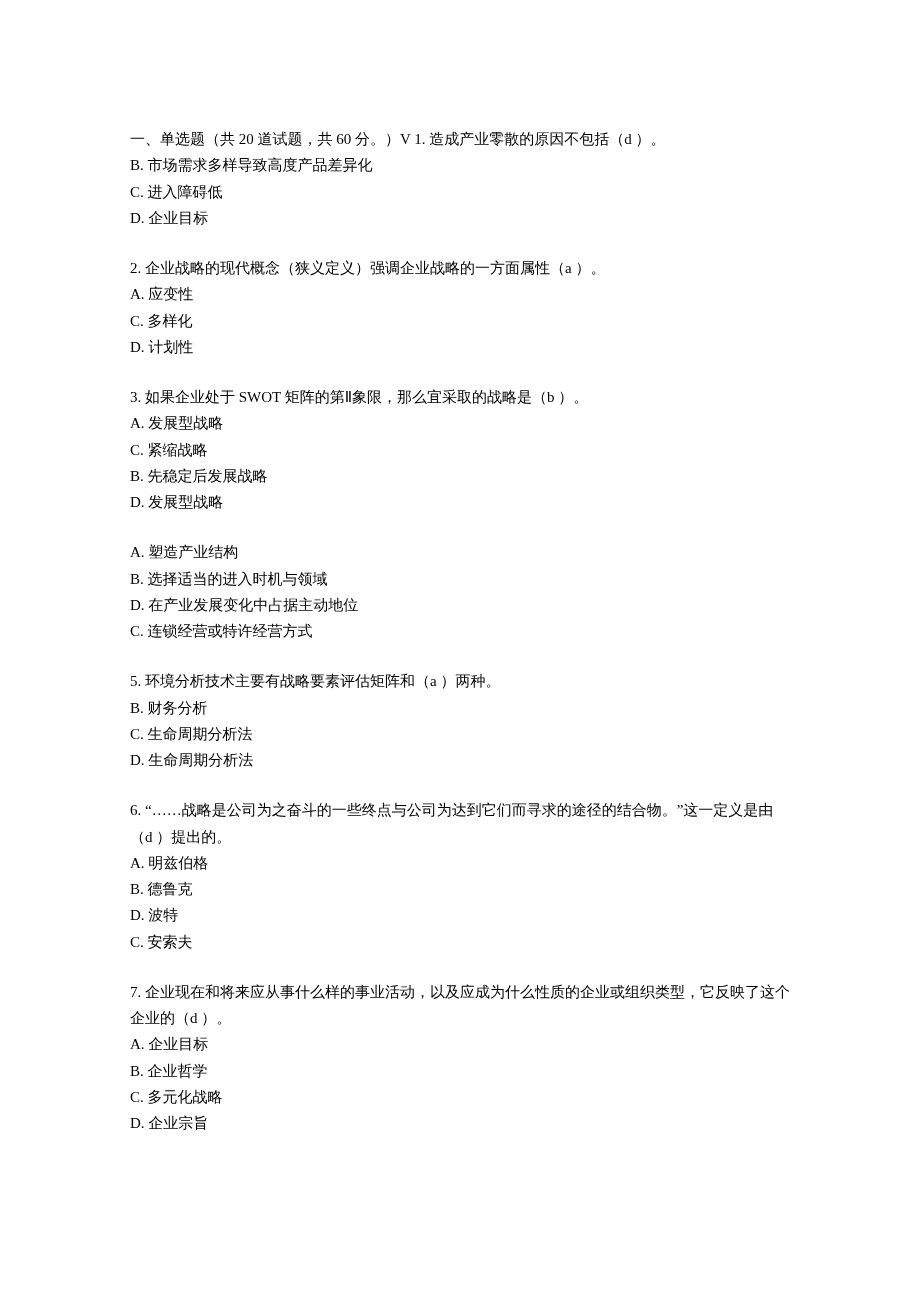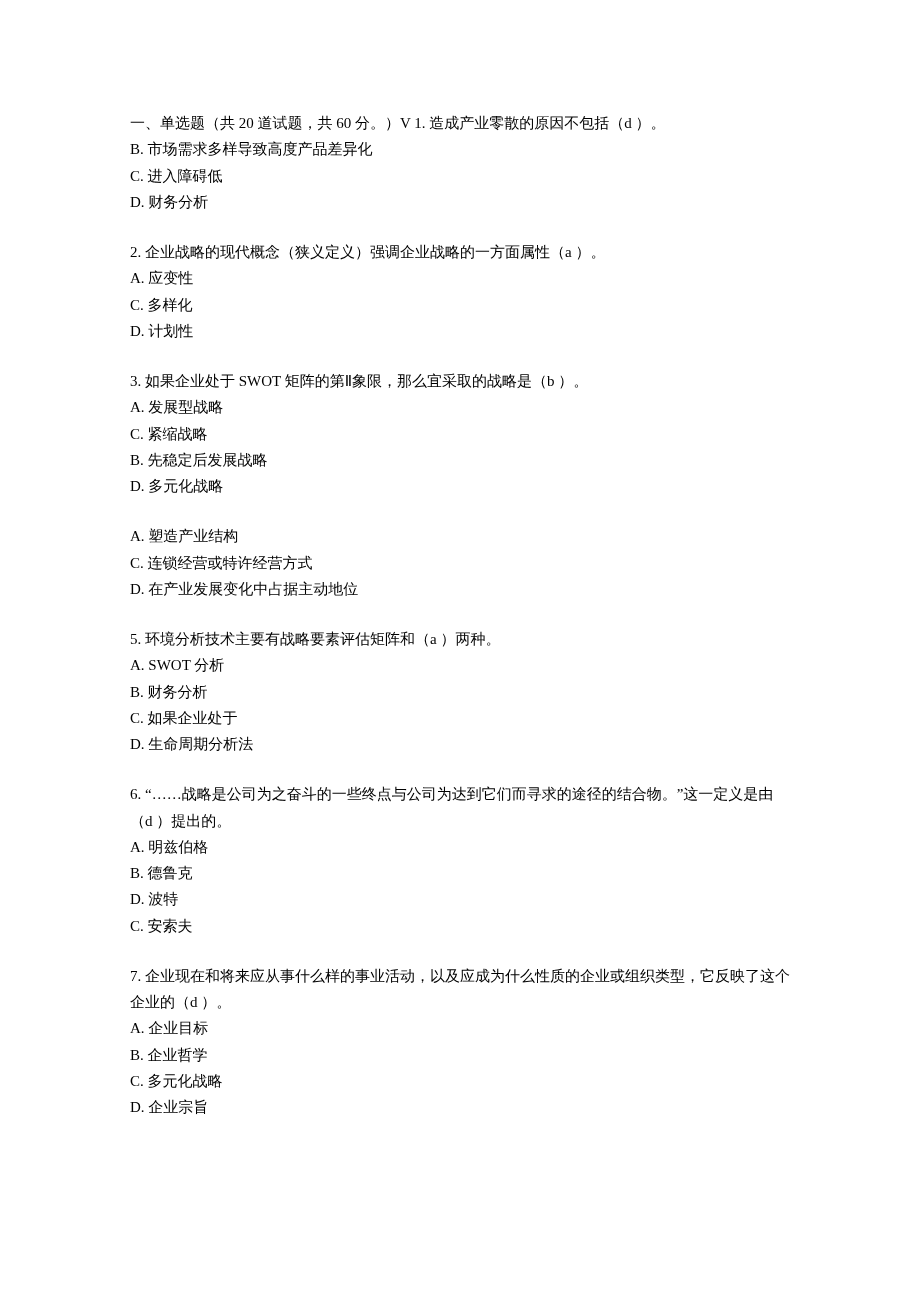--- a/index.html
+++ b/index.html
@@ -12,66 +12,67 @@
     line-height: 1.75;
   }
   .page {
     width: 920px;
     min-height: 1302px;
     padding: 110px 130px 60px 130px;
     box-sizing: border-box;
   }
   .question {
     margin-bottom: 24px;
+    margin-top: 16px;
   }
   .question-text {
     margin: 0;
   }
   .option {
     margin: 0;
   }
 </style>
 </head>
 <body>
 
 <div class="page">
 
   <div class="question">
     <p class="question-text">一、单选题（共 20 道试题，共 60 分。）V 1.   造成产业零散的原因不包括（d ）。</p>
     <p class="option">B.  市场需求多样导致高度产品差异化</p>
     <p class="option">C.  进入障碍低</p>
-    <p class="option">D.  财务分析</p>
+    <p class="option">D.  企业目标</p>
   </div>
 
   <div class="question">
     <p class="question-text">2.   企业战略的现代概念（狭义定义）强调企业战略的一方面属性（a ）。</p>
     <p class="option">A.  应变性</p>
     <p class="option">C.  多样化</p>
     <p class="option">D.  计划性</p>
   </div>
 
   <div class="question">
     <p class="question-text">3.   如果企业处于 SWOT 矩阵的第Ⅱ象限，那么宜采取的战略是（b ）。</p>
     <p class="option">A.  发展型战略</p>
     <p class="option">C.  紧缩战略</p>
     <p class="option">B.  先稳定后发展战略</p>
-    <p class="option">D.  多元化战略</p>
+    <p class="option">D.  发展型战略</p>
   </div>
 
   <div class="question">
     <p class="option">A.  塑造产业结构</p>
+    <p class="option">B.  选择适当的进入时机与领域</p>
+    <p class="option">D.  在产业发展变化中占据主动地位</p>
     <p class="option">C.  连锁经营或特许经营方式</p>
-    <p class="option">D.  在产业发展变化中占据主动地位</p>
   </div>
 
   <div class="question">
     <p class="question-text">5.   环境分析技术主要有战略要素评估矩阵和（a ）两种。</p>
-    <p class="option">A. SWOT 分析</p>
     <p class="option">B.  财务分析</p>
-    <p class="option">C.  如果企业处于</p>
+    <p class="option">C.  生命周期分析法</p>
     <p class="option">D.  生命周期分析法</p>
   </div>
 
   <div class="question">
     <p class="question-text">6.   “……战略是公司为之奋斗的一些终点与公司为达到它们而寻求的途径的结合物。”这一定义是由（d ）提出的。</p>
     <p class="option">A.  明兹伯格</p>
     <p class="option">B.  德鲁克</p>
     <p class="option">D.  波特</p>
     <p class="option">C.  安索夫</p>
   </div>

